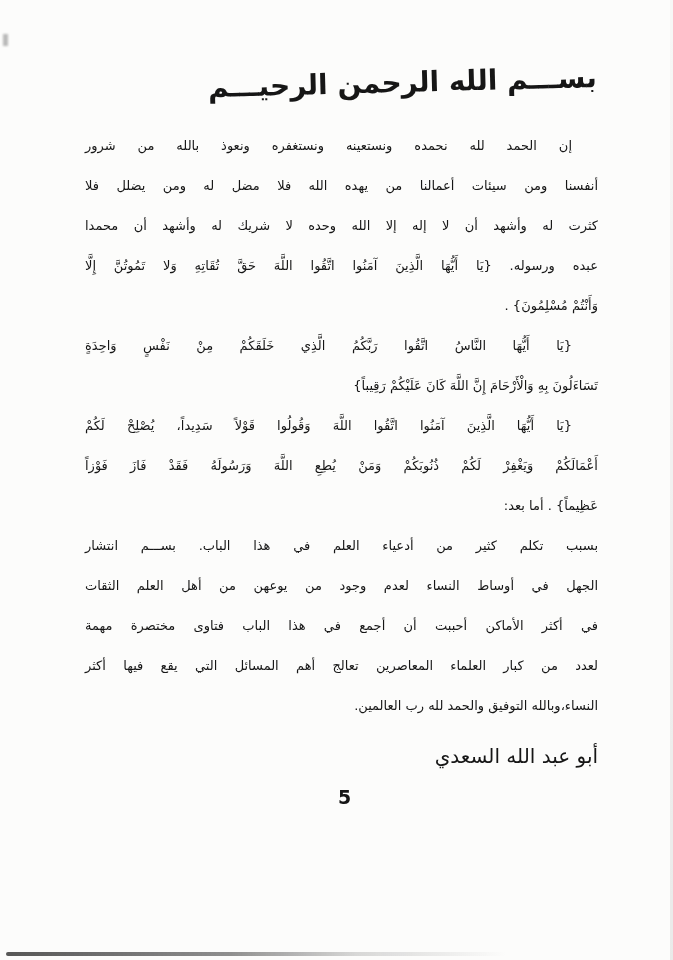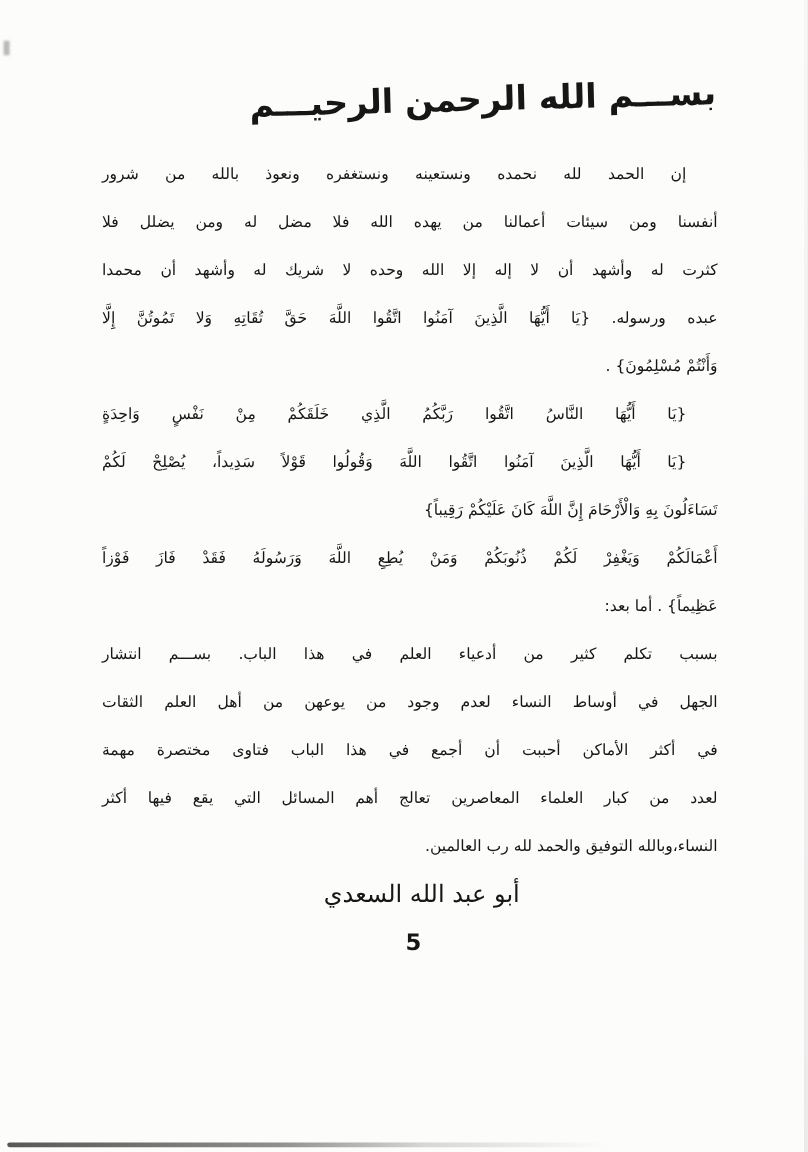--- a/index.html
+++ b/index.html
@@ -31,25 +31,25 @@
     line-height: 40px;
     font-size: 13px;
     text-align: justify;
     text-align-last: justify;
     text-justify: inter-word;
     white-space: normal;
   }
   .line.first { text-indent: 26px; }
   .line.last  { text-align-last: right; }
   .signature {
-    margin-top: 3px;
+    margin-top: 14px;
     height: 32px;
     line-height: 32px;
     font-size: 20px;
-    text-align: center;
+    text-align: right;
     padding-left: 20px;
   }
   .pagenum {
     margin-top: 14px;
     text-align: center;
     font-size: 19px;
     font-weight: bold;
     transform: translateX(8px);
     font-family: "DejaVu Sans", sans-serif;
   }
@@ -91,22 +91,22 @@
 
   <div class="basmala">بســـم الله الرحمن الرحيـــم</div>
 
   <div class="textblock">
     <div class="line first">إن الحمد لله نحمده ونستعينه ونستغفره ونعوذ بالله من شرور</div>
     <div class="line">أنفسنا ومن سيئات أعمالنا من يهده الله فلا مضل له ومن يضلل فلا</div>
     <div class="line">كثرت له وأشهد أن لا إله إلا الله وحده لا شريك له وأشهد أن محمدا</div>
     <div class="line">عبده ورسوله. {يَا أَيُّهَا الَّذِينَ آمَنُوا اتَّقُوا اللَّهَ حَقَّ تُقَاتِهِ وَلا تَمُوتُنَّ إِلَّا</div>
     <div class="line last">وَأَنْتُمْ مُسْلِمُونَ} .</div>
     <div class="line first">{يَا أَيُّهَا النَّاسُ اتَّقُوا رَبَّكُمُ الَّذِي خَلَقَكُمْ مِنْ نَفْسٍ وَاحِدَةٍ</div>
+    <div class="line last">تَسَاءَلُونَ بِهِ وَالْأَرْحَامَ إِنَّ اللَّهَ كَانَ عَلَيْكُمْ رَقِيباً}</div>
     <div class="line first">{يَا أَيُّهَا الَّذِينَ آمَنُوا اتَّقُوا اللَّهَ وَقُولُوا قَوْلاً سَدِيداً، يُصْلِحْ لَكُمْ</div>
-    <div class="line last">تَسَاءَلُونَ بِهِ وَالْأَرْحَامَ إِنَّ اللَّهَ كَانَ عَلَيْكُمْ رَقِيباً}</div>
     <div class="line">أَعْمَالَكُمْ وَيَغْفِرْ لَكُمْ ذُنُوبَكُمْ وَمَنْ يُطِعِ اللَّهَ وَرَسُولَهُ فَقَدْ فَازَ فَوْزاً</div>
     <div class="line last">عَظِيماً} . أما بعد:</div>
     <div class="line">بسبب تكلم كثير من أدعياء العلم في هذا الباب. بســـم انتشار</div>
     <div class="line">الجهل في أوساط النساء لعدم وجود من يوعهن من أهل العلم الثقات</div>
     <div class="line">في أكثر الأماكن أحببت أن أجمع في هذا الباب فتاوى مختصرة مهمة</div>
     <div class="line">لعدد من كبار العلماء المعاصرين تعالج أهم المسائل التي يقع فيها أكثر</div>
     <div class="line last">النساء،وبالله التوفيق والحمد لله رب العالمين.</div>
 
     <div class="signature">أبو عبد الله السعدي</div>
   </div>

